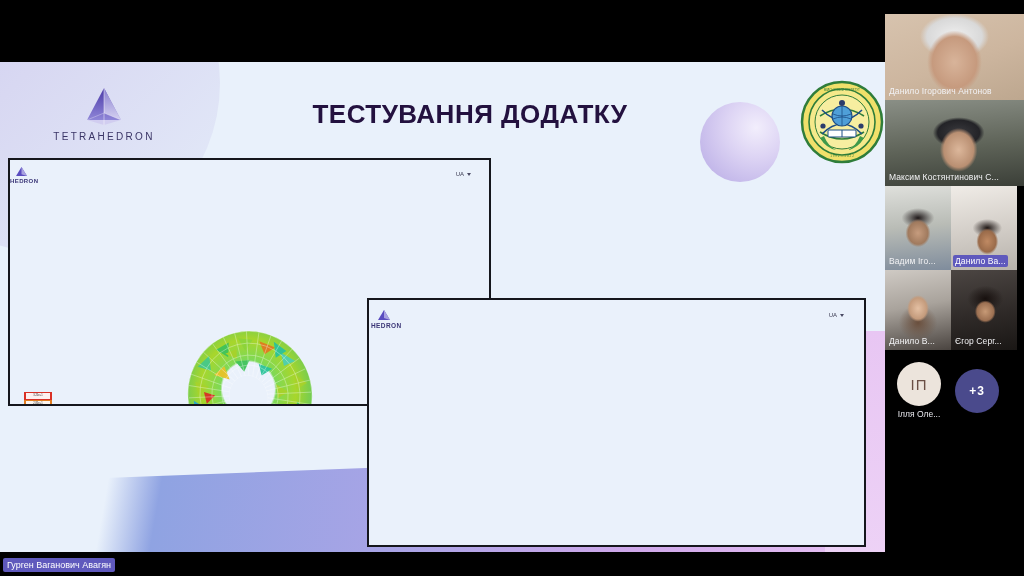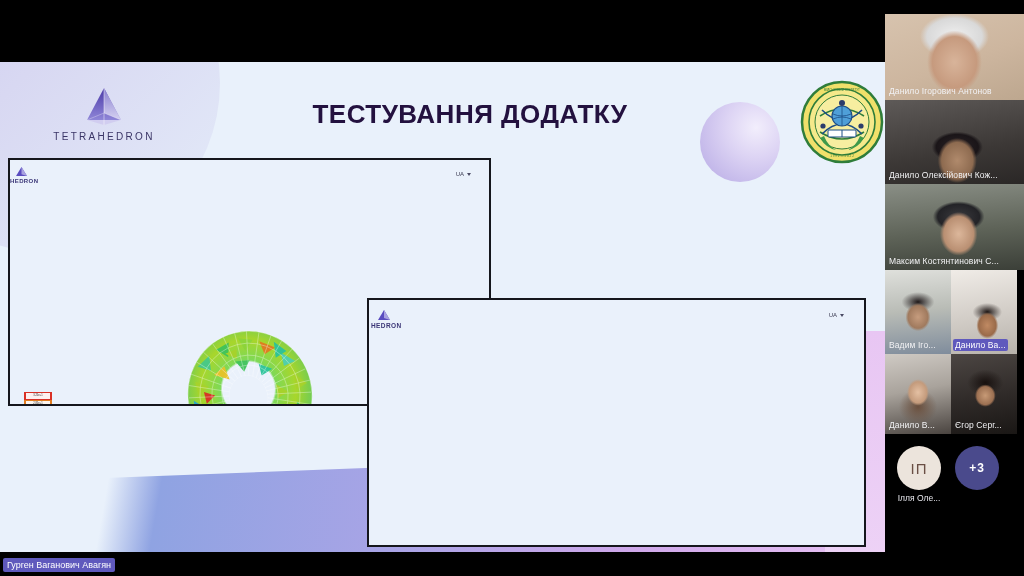--- a/index.html
+++ b/index.html
@@ -139,21 +139,21 @@
   .tile-name {
     position: absolute; left: 2px; bottom: 3px; max-width: 135px;
     font-size: 8.5px; color: #f2f2f4; white-space: nowrap; overflow: hidden;
     padding: 1px 2px; letter-spacing: .1px;
   }
   .tile-name.active { background: #5f59bd; border-radius: 2px; color:#fff; }
   .half-row { display: flex; width: 132px; }
   .half { position: relative; width: 69.5px; overflow: hidden; }
   .half .tile-name { font-size: 8.5px; max-width: 66px; left: 2px; }
 
-  .avatars { display: flex; align-items: flex-start; gap: 14px; padding: 12px 0 0 12px; }
+  .avatars { display: flex; align-items: center; gap: 14px; padding: 12px 0 0 12px; }
   .av-wrap { display:flex; flex-direction:column; align-items:center; }
   .avatar-circle {
     width: 44px; height: 44px; border-radius: 50%;
     display: flex; align-items: center; justify-content: center;
     font-size: 15px; letter-spacing: 1px;
   }
   .av-initials { background: #ece4dc; color: #6a4f45; }
   .av-more { background: #4a4a8c; color: #ffffff; font-size: 12px; font-weight: bold;}
   .av-label { font-size: 8.5px; color: #e8e8ee; margin-top: 3px; white-space: nowrap; }
 
@@ -363,27 +363,20 @@
   <div id="rail">
 
     <div class="tile" style="height:86px">
       <div class="tile-img" style="background:
              radial-gradient(ellipse 38px 44px at 50% 56%, #d8b49a 0%, #c69a7e 58%, rgba(198,154,126,0) 72%),
              radial-gradient(ellipse 46px 30px at 50% 26%, #efefef 0%, #d9d9d9 60%, rgba(217,217,217,0) 75%),
              linear-gradient(160deg,#d7c3ae 0%, #cdb69f 55%, #bda78f 100%);"></div>
       <div class="tile-name">Данило Ігорович Антонов</div>
     </div>
 
-    <div class="tile" style="height:84px">
-      <div class="tile-img" style="background:
-             radial-gradient(ellipse 26px 30px at 52% 72%, #b08a6c 0%, #8e6b50 60%, rgba(142,107,80,0) 75%),
-             radial-gradient(ellipse 30px 18px at 52% 56%, #2a2326 0%, #1a1518 70%, rgba(26,21,24,0) 85%),
-             linear-gradient(170deg,#5e5a58 0%, #3c3836 60%, #2a2726 100%);"></div>
-      <div class="tile-name">Данило Олексійович Кож...</div>
-    </div>
 
     <div class="tile" style="height:86px">
       <div class="tile-img" style="background:
              radial-gradient(ellipse 24px 28px at 53% 58%, #dcb79b 0%, #b98f72 62%, rgba(185,143,114,0) 78%),
              radial-gradient(ellipse 30px 18px at 53% 38%, #3a3a3e 0%, #232327 70%, rgba(35,35,39,0) 86%),
              linear-gradient(175deg,#8a8f86 0%, #5e6358 55%, #3b3f38 100%);"></div>
       <div class="tile-name">Максим Костянтинович С...</div>
     </div>
 
     <div class="half-row">

